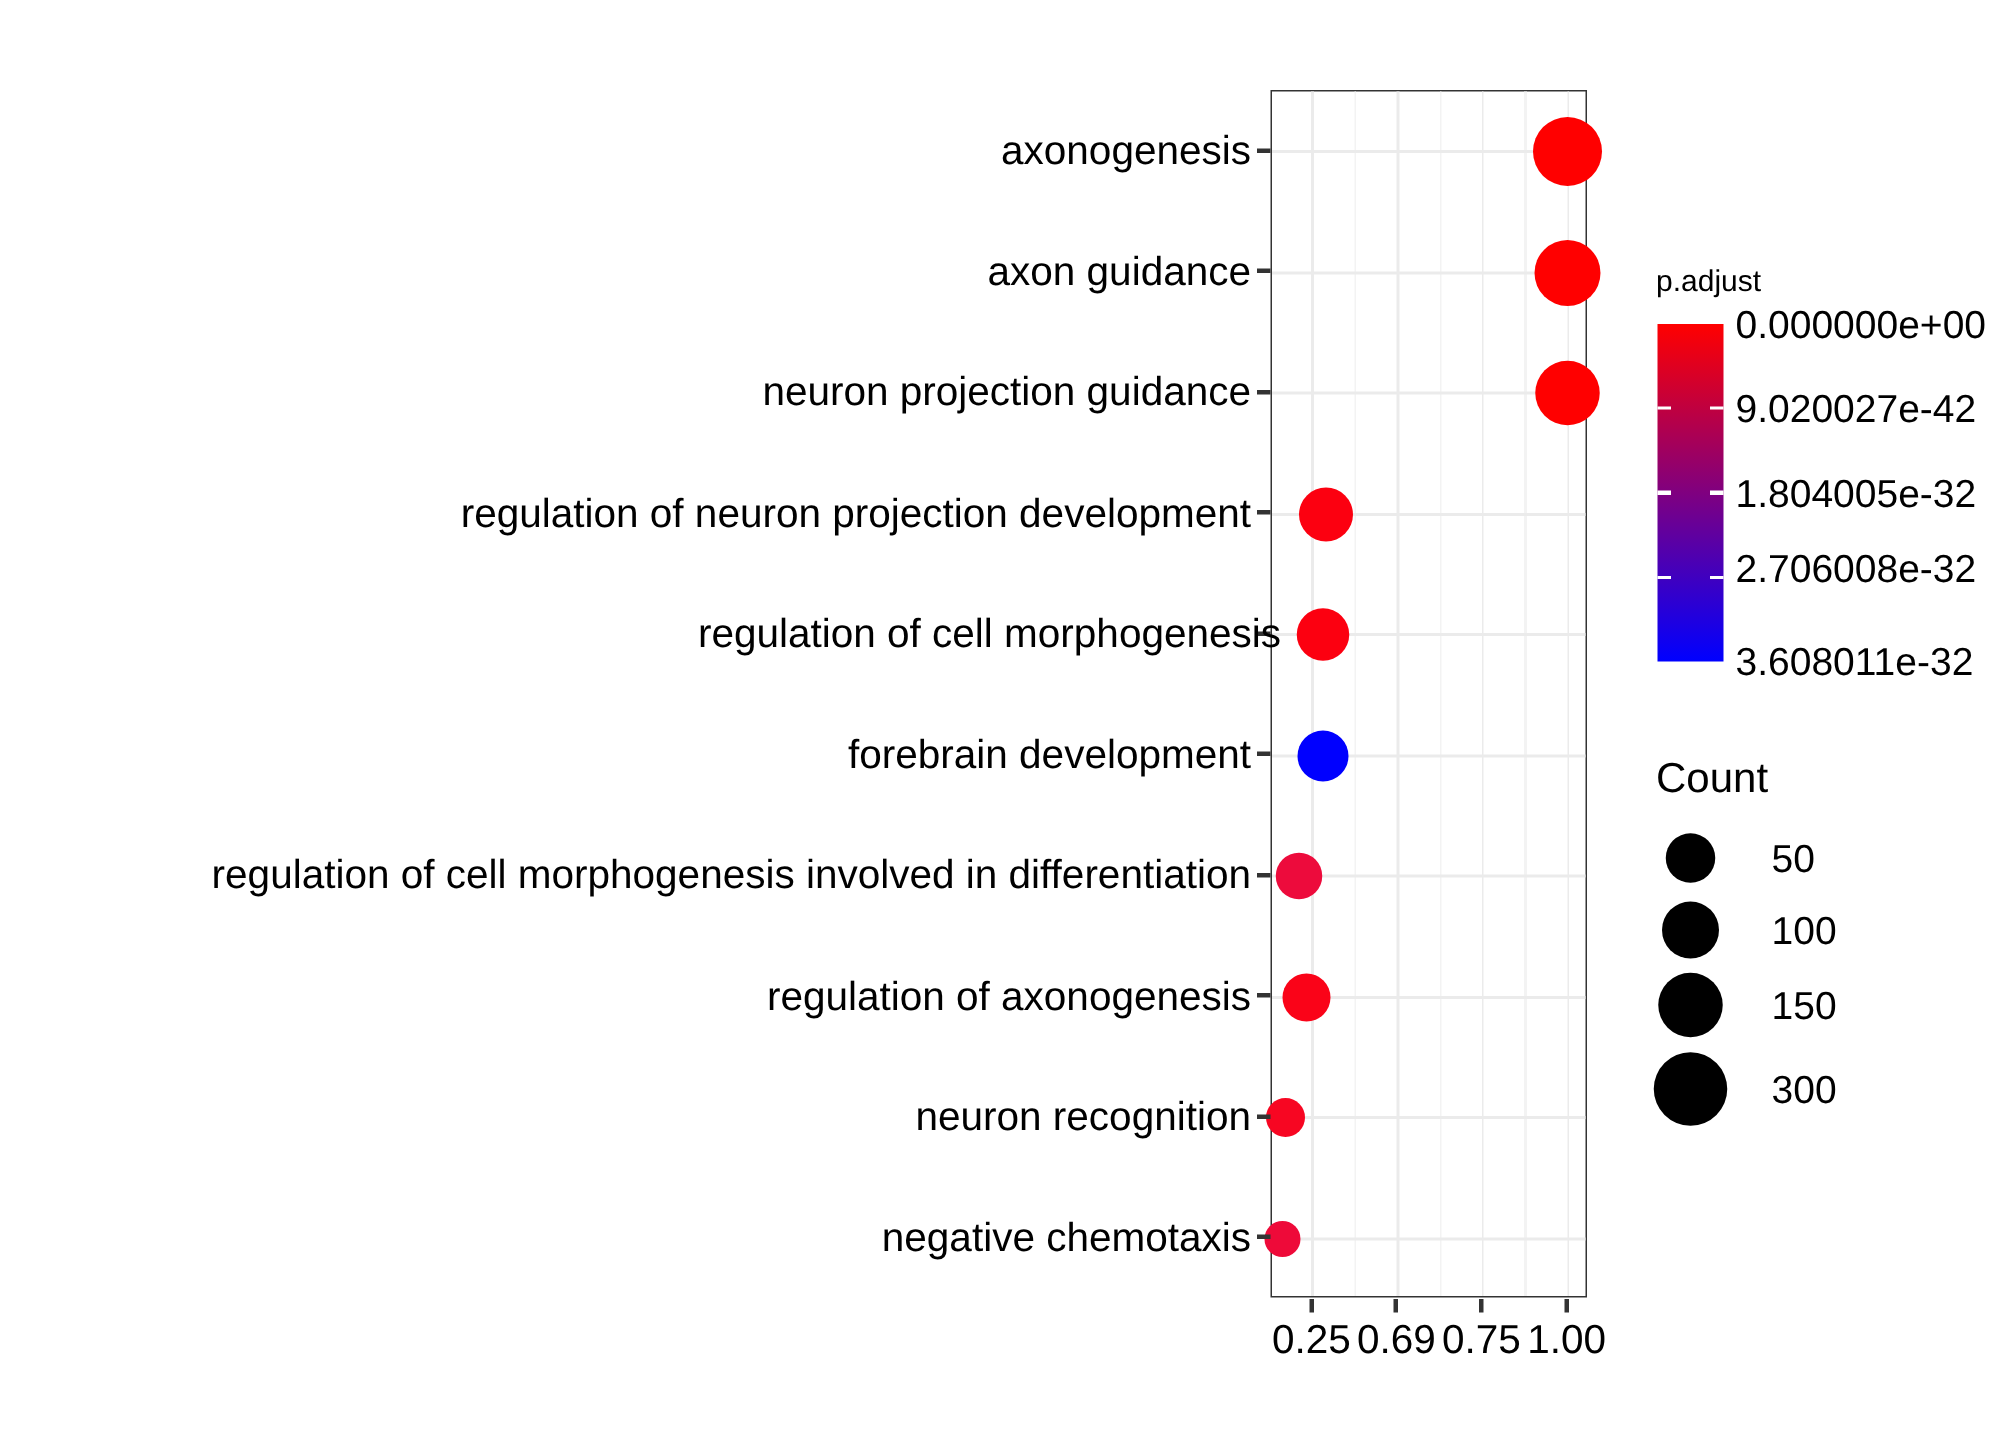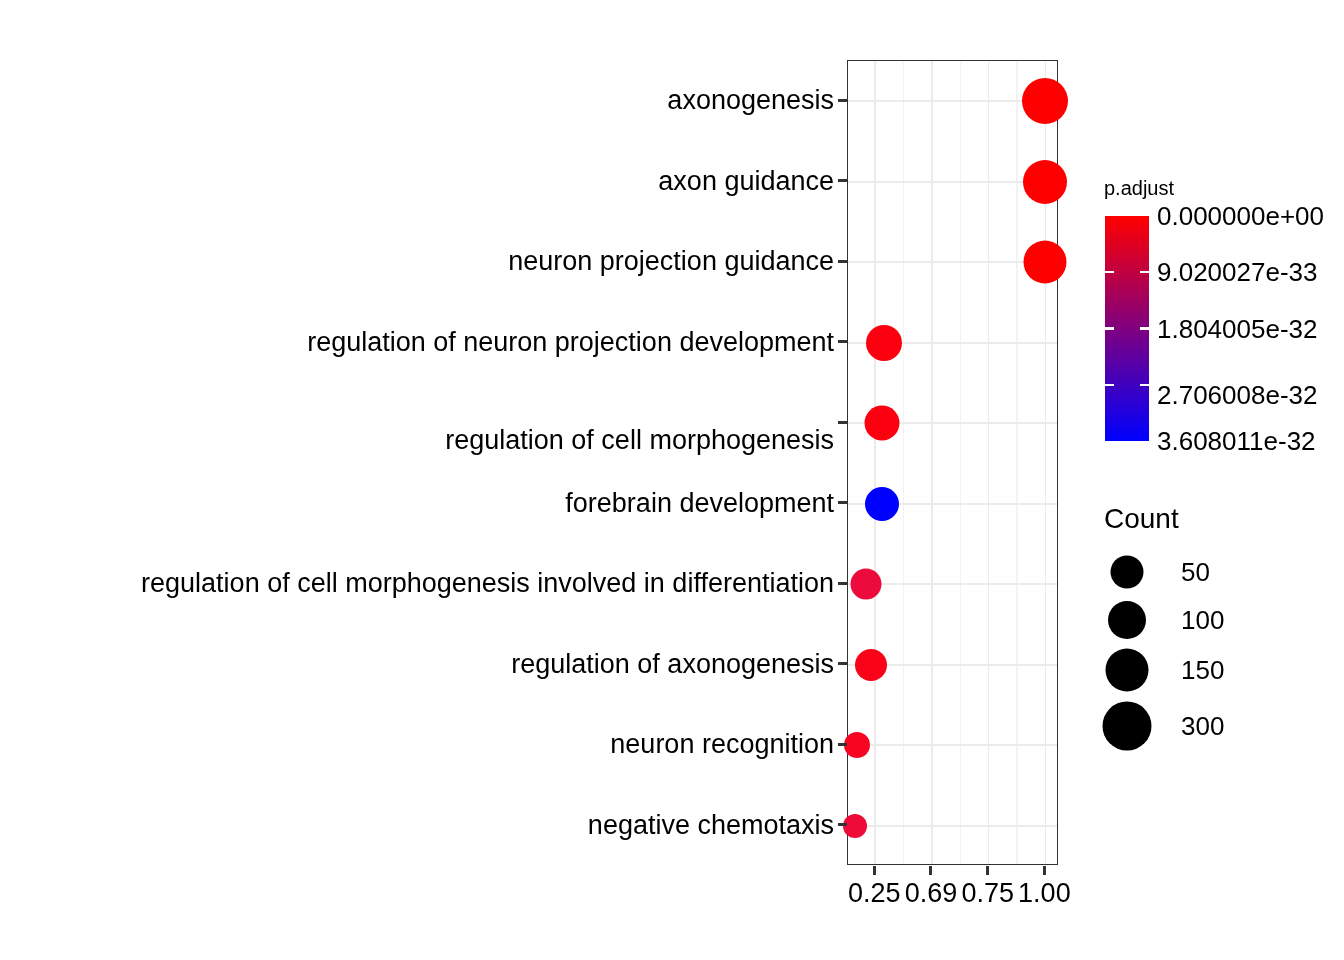--- a/index.html
+++ b/index.html
@@ -201,21 +201,21 @@
       <div class="ytick" style="top: 662.25px;"></div>
       <div class="ytick" style="top: 742.75px;"></div>
       <div class="ytick" style="top: 823.25px;"></div>
     </div>
 
   <div id="ylabels">
       <div class="ylabel-wrap" style="top: 85.25px;">axonogenesis</div>
       <div class="ylabel-wrap" style="top: 165.75px;">axon guidance</div>
       <div class="ylabel-wrap" style="top: 246.25px;">neuron projection guidance</div>
       <div class="ylabel-wrap" style="top: 326.75px;">regulation of neuron projection development</div>
-      <div class="ylabel-wrap" style="top: 425px;">regulation of cell morphogenesis</div>
+      <div class="ylabel-wrap" style="top: 407px; padding-left: 20px;">regulation of cell morphogenesis</div>
       <div class="ylabel-wrap" style="top: 487.75px;">forebrain development</div>
       <div class="ylabel-wrap" style="top: 568.25px;">regulation of cell morphogenesis involved in differentiation</div>
       <div class="ylabel-wrap" style="top: 648.75px;">regulation of axonogenesis</div>
       <div class="ylabel-wrap" style="top: 729.25px;">neuron recognition</div>
       <div class="ylabel-wrap" style="top: 809.75px;">negative chemotaxis</div>
     </div>
 
   <div id="xticks">
       <div class="xtick" style="left: 872.726px;"></div>
       <div class="xtick" style="left: 929.446px;"></div>
@@ -235,23 +235,23 @@
   <div id="colorbar" style="background: linear-gradient(rgb(255, 0, 0) 0%, rgb(0, 0, 255) 100%);">
       <div class="cbar-tick left" style="top: 55.05px;"></div>
       <div class="cbar-tick right" style="top: 55.05px;"></div>
       <div class="cbar-tick left" style="top: 111.3px;"></div>
       <div class="cbar-tick right" style="top: 111.3px;"></div>
       <div class="cbar-tick left" style="top: 167.55px;"></div>
       <div class="cbar-tick right" style="top: 167.55px;"></div>
     </div>
   <div id="cbar-labels">
       <div class="cbar-label" style="top: 201px;">0.000000e+00</div>
-      <div class="cbar-label" style="top: 257.25px;">9.020027e-33</div>
+      <div class="cbar-label" style="top: 257.25px;">9.020027e-42</div>
       <div class="cbar-label" style="top: 313.5px;">1.804005e-32</div>
-      <div class="cbar-label" style="top: 380px;">2.706008e-32</div>
+      <div class="cbar-label" style="top: 364px;">2.706008e-32</div>
       <div class="cbar-label" style="top: 426px;">3.608011e-32</div>
     </div>
 
   <div id="legend-count-title">Count</div>
   <div id="count-keys">
       <div class="count-key" style="width: 33px; height: 33px; top: 572px; background: rgb(0, 0, 0);"></div>
       <div class="count-label" style="top: 572px;">50</div>
       <div class="count-key" style="width: 38px; height: 38px; top: 620px; background: rgb(0, 0, 0);"></div>
       <div class="count-label" style="top: 620px;">100</div>
       <div class="count-key" style="width: 43px; height: 43px; top: 670px; background: rgb(0, 0, 0);"></div>

